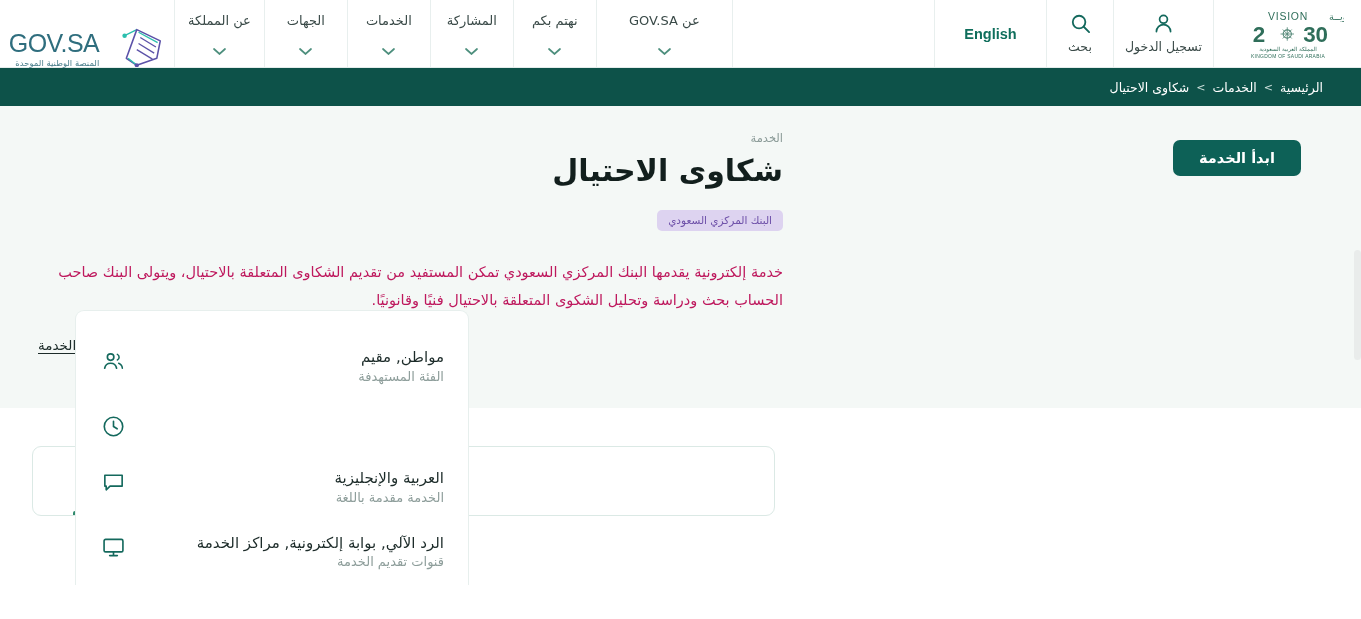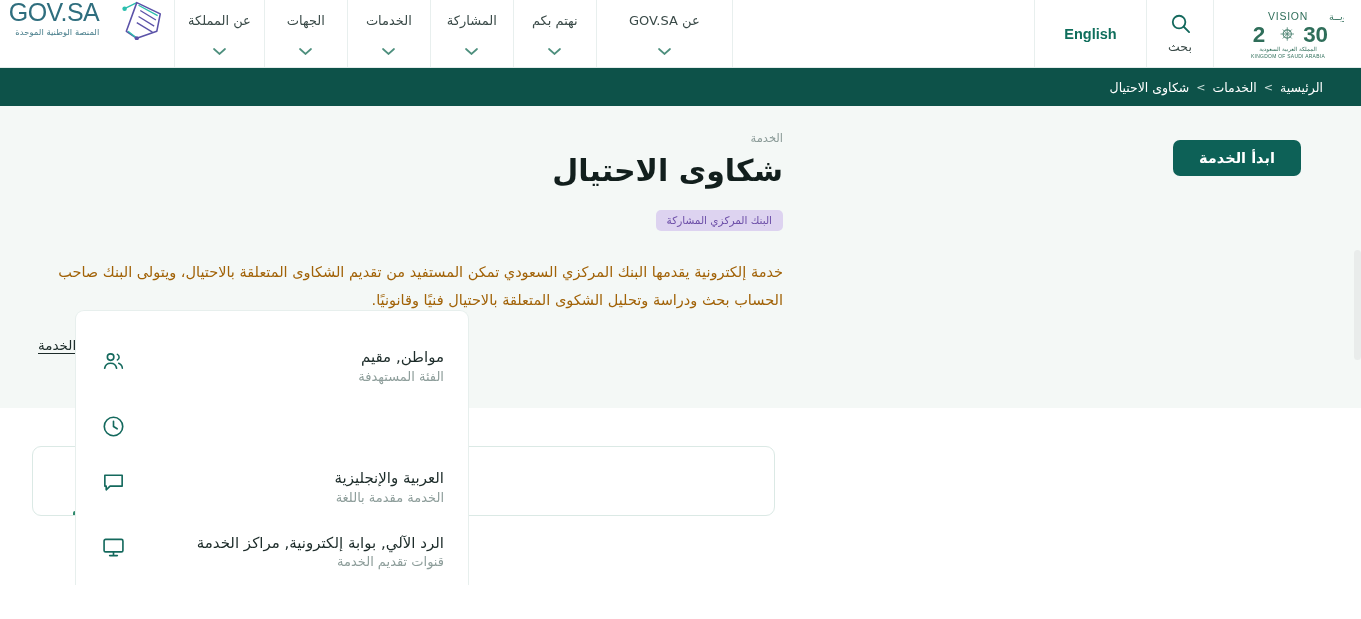--- a/index.html
+++ b/index.html
@@ -25,21 +25,21 @@
     display: flex;
     flex-direction: row-reverse;  
     align-items: stretch;
     border-bottom: 1px solid #e4eceb;
     position: relative;
   }
 
   .brand-govsa {
     width: 174px;
     display: flex;
-    align-items: flex-start;
+    align-items: flex-end;
     justify-content: center;
     gap: 20px;
     flex: 0 0 auto;
   }
   .brand-govsa .gv-text { display: flex; flex-direction: column; align-items: flex-start; line-height: 1; }
   .brand-govsa .gv-main {
     font-family: "Liberation Sans", sans-serif;
     font-size: 25px;
     letter-spacing: -0.5px;
     color: #2f6e7e;
@@ -175,21 +175,21 @@
     font-size: 10.5px;
     border-radius: 5px;
     padding: 5px 11px 6px;
     line-height: 1;
   }
 
   .service-desc {
     margin-top: 27px;
     font-size: 14.5px;
     line-height: 1.95;
-    color: #a16207;
+    color: #be185d;
     max-width: 730px;
     margin-right: 0;
   }
 
   .sla-link {
     margin-top: 21px;
     display: flex;
     flex-direction: row-reverse;
     justify-content: flex-start;
     align-items: center;
@@ -417,20 +417,29 @@
   <div class="util-item">
     <span>
       <svg width="21" height="21" viewBox="0 0 22 22">
           <circle cx="9.5" cy="9.5" r="6.6" fill="none" stroke="#14695d" stroke-width="1.9"></circle>
           <path d="M14.4 14.4 L20 20" stroke="#14695d" stroke-width="1.9" stroke-linecap="round"></path>
         </svg>
     </span>
     <span>بحث</span>
   </div>
 
+  <div class="util-item login">
+    <span>
+      <svg width="21" height="21" viewBox="0 0 22 22">
+          <circle cx="11" cy="6.6" r="4.1" fill="none" stroke="#14695d" stroke-width="1.8"></circle>
+          <path d="M3.6 19.5 a7.4 7.4 0 0 1 14.8 0" fill="none" stroke="#14695d" stroke-width="1.8" stroke-linecap="round"></path>
+        </svg>
+    </span>
+    <span>تسجيل الدخول</span>
+  </div>
 
   <div class="brand-vision">
     <svg class="vision-logo" viewBox="0 0 150 72">
       <text x="75" y="17" text-anchor="middle" font-family="Liberation Sans, sans-serif" font-size="14" fill="#2f6e5a" letter-spacing="1">VISION</text>
       <text x="130" y="17" text-anchor="end" font-family="DejaVu Sans, sans-serif" font-size="13" fill="#2f6e5a">رؤيــة</text>
       <text x="36" y="47" text-anchor="middle" font-family="Liberation Sans, sans-serif" font-size="30" font-weight="bold" fill="#2f6e5a">2</text>
       <text x="112" y="47" text-anchor="middle" font-family="Liberation Sans, sans-serif" font-size="30" font-weight="bold" fill="#2f6e5a">30</text>
       <g fill="#2f6e5a" opacity="0.85">
         <circle cx="74" cy="36" r="5.5" fill="none" stroke="#2f6e5a" stroke-width="1.4"></circle>
         <path d="M74 27 L74 45 M65 36 L83 36 M68 30 L80 42 M80 30 L68 42" stroke="#2f6e5a" stroke-width="1.1"></path>
@@ -452,21 +461,21 @@
 <div class="hero">
   <div class="hero-inner">
 
     <div class="hero-left">
       <button class="btn-start">ابدأ الخدمة</button>
     </div>
 
     <div class="hero-right">
       <div class="service-eyebrow">الخدمة</div>
       <h1 class="service-title">شكاوى الاحتيال</h1>
-      <div><span class="agency-badge">البنك المركزي المشاركة</span></div>
+      <div><span class="agency-badge">البنك المركزي السعودي</span></div>
       <p class="service-desc">خدمة إلكترونية يقدمها البنك المركزي السعودي تمكن المستفيد من تقديم الشكاوى المتعلقة بالاحتيال، ويتولى البنك صاحب الحساب بحث ودراسة وتحليل الشكوى المتعلقة بالاحتيال فنيًا وقانونيًا.</p>
       <div class="sla-link">
         <a>اتفاقية مستوى الخدمة</a>
         <span class="sla-ext">
           <svg width="15" height="15" viewBox="0 0 16 16">
               <path d="M9.2 1.6 h5.2 v5.2" fill="none" stroke="#2a6b5e" stroke-width="1.5" stroke-linecap="round"></path>
               <path d="M14.4 1.6 L7.6 8.4" fill="none" stroke="#2a6b5e" stroke-width="1.5" stroke-linecap="round"></path>
               <path d="M12.2 9.4 v4.2 a0.9 0.9 0 0 1 -0.9 0.9 H2.5 a0.9 0.9 0 0 1 -0.9 -0.9 V4.8 a0.9 0.9 0 0 1 0.9 -0.9 H6.7" fill="none" stroke="#2a6b5e" stroke-width="1.5" stroke-linejoin="round" stroke-linecap="round"></path>
             </svg>
         </span>

